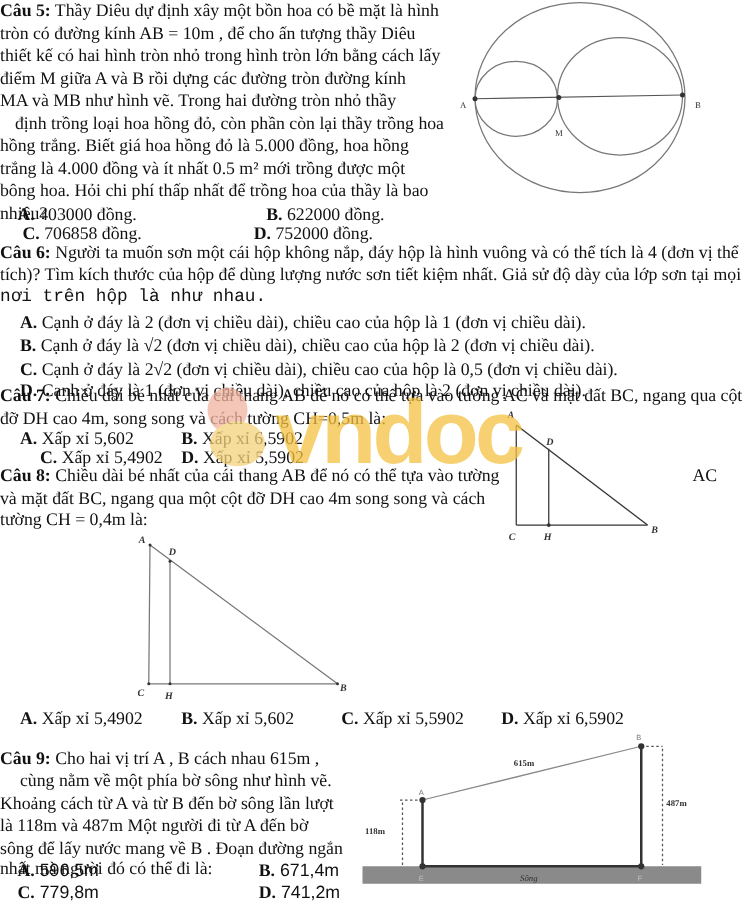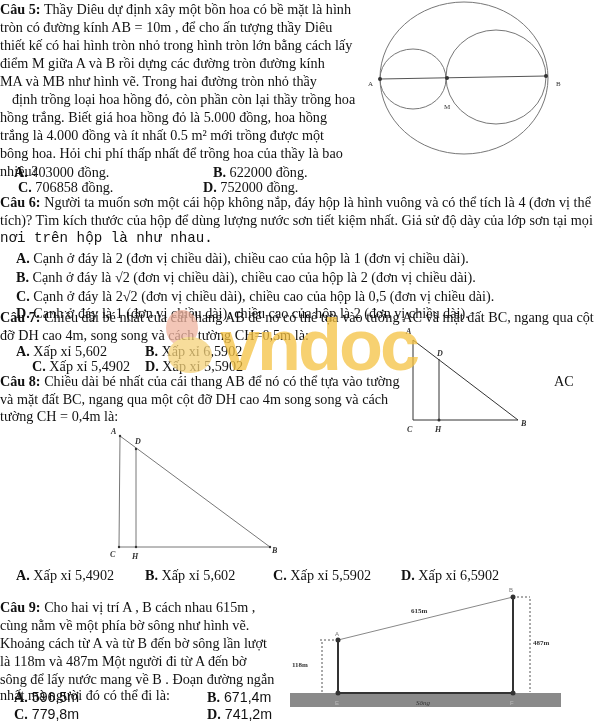--- a/index.html
+++ b/index.html
@@ -103,21 +103,21 @@
   </svg>
 
   <div class="line" style="left:16px;top:566px;"><span class="b">A.</span><span> Xấp xỉ 5,4902</span></div>
   <div class="line" style="left:145px;top:566px;"><span class="b">B.</span><span> Xấp xỉ 5,602</span></div>
   <div class="line" style="left:273px;top:566px;"><span class="b">C.</span><span> Xấp xỉ 5,5902</span></div>
   <div class="line" style="left:401px;top:566px;"><span class="b">D.</span><span> Xấp xỉ 6,5902</span></div>
 </div>
 
 <div>
   <div class="line" style="left:0;top:598px;"><span class="b">Câu 9:</span><span> Cho hai vị trí  A ,  B   cách nhau  615m ,</span></div>
-  <div class="line" style="left:0;top:616px;">cùng nằm về một phía bờ sông như hình vẽ.</div>
+  <div class="line" style="left:16px;top:616px;">cùng nằm về một phía bờ sông như hình vẽ.</div>
   <div class="line" style="left:0;top:634px;">Khoảng cách từ  A  và từ  B  đến bờ sông lần lượt</div>
   <div class="line" style="left:0;top:652px;">là  118m  và  487m  Một người đi từ  A   đến bờ</div>
   <div class="line" style="left:0;top:670px;">sông để lấy nước mang về  B . Đoạn đường ngắn</div>
   <div class="line" style="left:0;top:686px;">nhất mà người đó có thể đi là:</div>
   <div class="line" style="left:14px;top:689px;top:688px;"></div>
 
   <div class="line" style="left:14px;top:688px;"><span class="b">A.</span><span class="sans"> 596,5m</span></div>
   <div class="line" style="left:207px;top:688px;"><span class="b">B.</span><span class="sans"> 671,4m</span></div>
   <div class="line" style="left:14px;top:705px;"><span class="b">C.</span><span class="sans"> 779,8m</span></div>
   <div class="line" style="left:207px;top:705px;"><span class="b">D.</span><span class="sans"> 741,2m</span></div>

